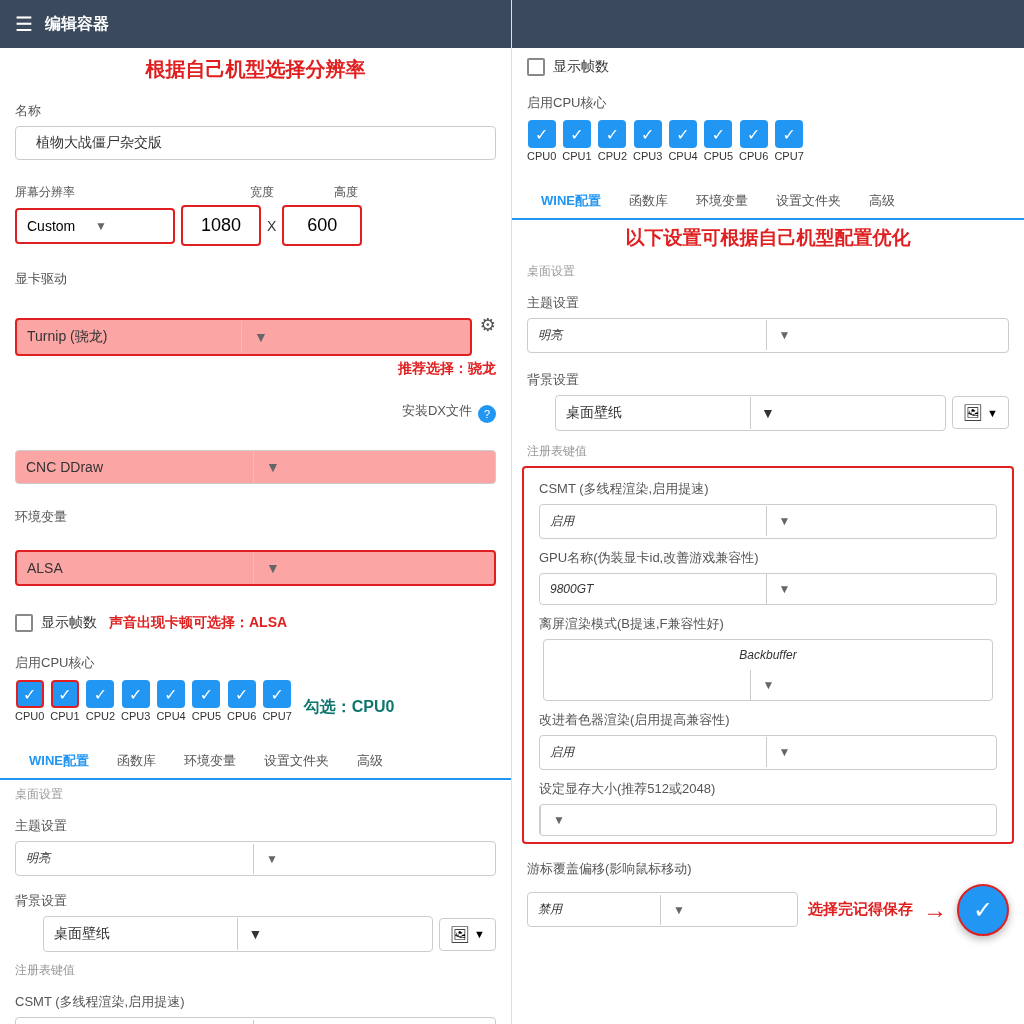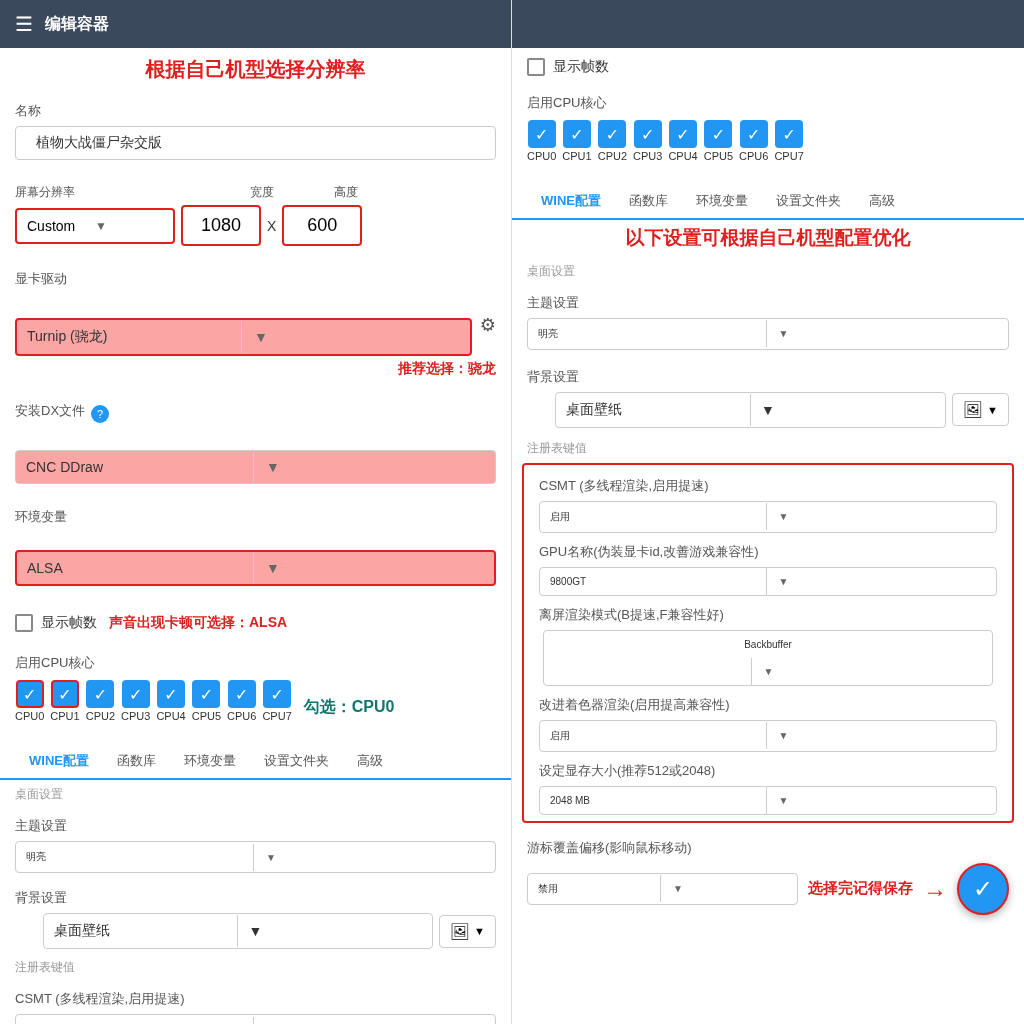--- a/index.html
+++ b/index.html
@@ -58,21 +58,21 @@
     
     .tabs { display: flex; border-bottom: 2px solid #2196F3; margin-top: 10px; }
     .tab { padding: 8px 14px; font-size: 13px; color: #555; cursor: pointer; }
     .tab.active { color: #2196F3; border-bottom: 2px solid #2196F3; margin-bottom: -2px; font-weight: bold; }
 
     
     .sub-section-label { font-size: 12px; color: #999; padding: 6px 15px 2px; }
 
     
     .full-select { display: flex; align-items: center; border: 1px solid #ccc; border-radius: 4px; background: white; margin: 0 15px 10px; }
-    .full-select span { flex: 1; padding: 8px 10px; font-size: 10px; color: #333; }
+    .full-select span { flex: 1; padding: 8px 10px; font-size: 12px; color: #333; font-style: italic; }
     .full-select .dd-btn { padding: 8px 12px; cursor: pointer; color: #666; border-left: 1px solid #ccc; }
 
     
     .bg-select-row { display: flex; align-items: center; gap: 6px; margin: 0 15px 10px; padding-left: 28px; }
     .bg-select-main { flex: 1; display: flex; align-items: center; border: 1px solid #ccc; border-radius: 4px; background: white; }
     .bg-select-main span { flex: 1; padding: 8px 10px; font-size: 14px; color: #333; }
     .bg-select-main .dd-btn { padding: 8px 10px; cursor: pointer; border-left: 1px solid #ccc; }
     .bg-icon-btn { display: flex; align-items: center; border: 1px solid #ccc; border-radius: 4px; background: white; padding: 6px 10px; gap: 4px; cursor: pointer; }
 
     
@@ -124,21 +124,21 @@
       <div class="select-row outlined" style="flex:1;">
         <span>Turnip (骁龙)</span>
         <span class="dd-btn">▼</span>
       </div>
       <button class="gear-btn">⚙</button>
     </div>
     <div style="text-align:right; color:#e02020; font-size:14px; font-weight:bold; margin-top:4px;">推荐选择：骁龙</div>
   </div>
 
   <div class="section">
-    <div style="display:flex; align-items:center; gap:6px;">
+    <div style="display:flex; align-items:center; gap:6px;justify-content:flex-end;">
       <span class="section-label">安装DX文件</span>
       <span style="width:18px;height:18px;border-radius:50%;background:#2196F3;color:white;font-size:11px;display:inline-flex;align-items:center;justify-content:center;cursor:pointer;">?</span>
     </div>
     <div class="select-row">
       <span>CNC DDraw</span>
       <span class="dd-btn">▼</span>
     </div>
   </div>
 
   <div class="section">
@@ -349,21 +349,20 @@
     </div>
 
     <div class="section-label">改进着色器渲染(启用提高兼容性)</div>
     <div class="full-select" style="margin:0 0 10px;">
       <span>启用</span>
       <span class="dd-btn">▼</span>
     </div>
 
     <div class="section-label">设定显存大小(推荐512或2048)</div>
     <div class="full-select" style="margin:0;">
-      <span>2048 MB</span>
       <span class="dd-btn">▼</span>
     </div>
   </div>
 
   <div class="section" style="padding-bottom:4px;">
     <div class="section-label">游标覆盖偏移(影响鼠标移动)</div>
     <div style="display:flex; align-items:center; gap:10px;">
       <div class="full-select" style="margin:0;flex:1;">
         <span>禁用</span>
         <span class="dd-btn">▼</span>

